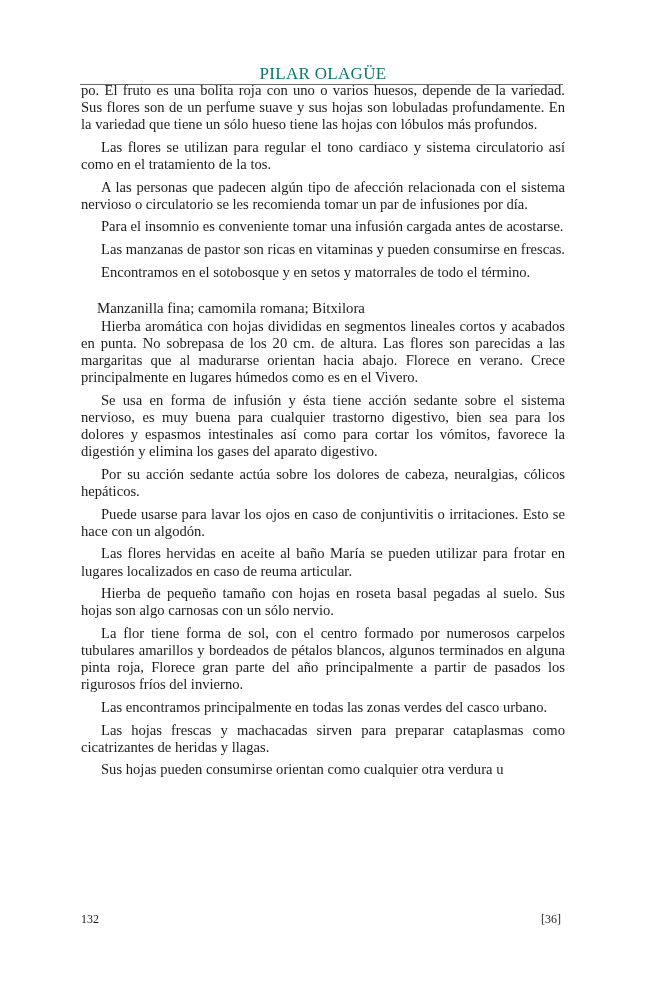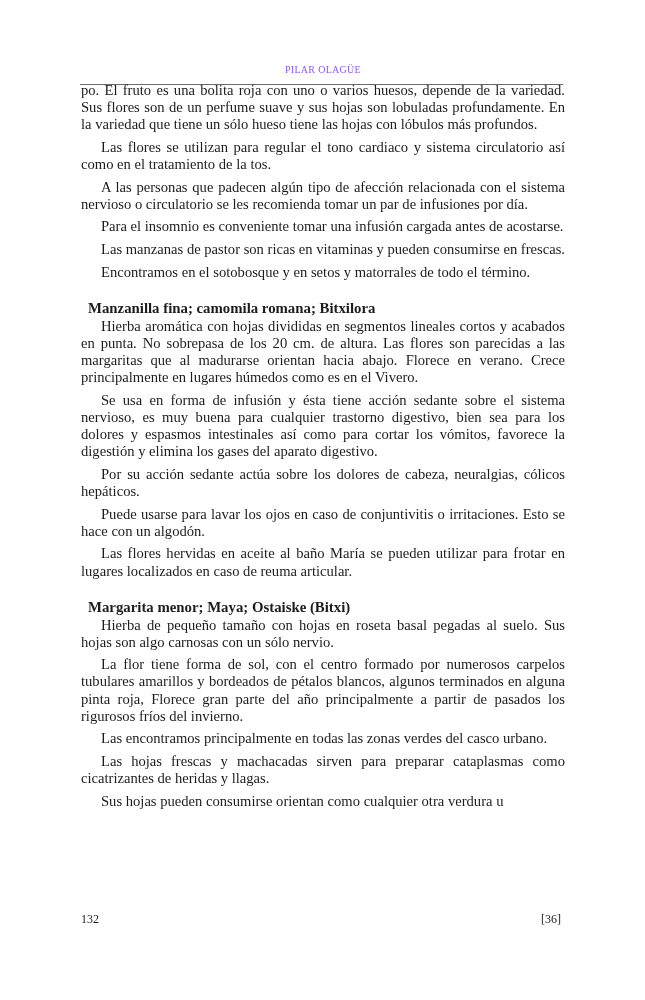--- a/index.html
+++ b/index.html
@@ -20,23 +20,23 @@
       left: 81px;
       top: 0;
       width: 484px;
     }
     .running-head {
       position: absolute;
       top: 64px;
       left: 0;
       width: 484px;
       text-align: center;
-      font-size: 10px;
+      font-size: 17px;
       letter-spacing: 0.3px;
-      color: #8b5cf6;
+      color: #0f766e;
     }
     .head-rule {
       position: absolute;
       top: 84px;
       left: -1px;
       width: 483px;
       height: 0;
       border-top: 1px solid #6a6a6a;
     }
     .body-text {
@@ -51,22 +51,22 @@
     }
     .body-text p {
       margin: 0 0 5.6px 0;
       text-indent: 20px;
     }
     .body-text p.no-indent {
       text-indent: 0;
     }
     .body-text h2 {
       font-size: 14.8px;
-      font-weight: bold;
-      margin: 19px 0 1px 7px;
+      font-weight: normal;
+      margin: 19px 0 1px 16px;
       line-height: 17px;
     }
     .folio {
       position: absolute;
       top: 912px;
       font-size: 12px;
       color: #1c1c1c;
     }
     .folio-left { left: 0; }
     .folio-right { right: 4px; }
@@ -87,21 +87,20 @@
     <p>Las manzanas de pastor son ricas en vitaminas y pueden consumirse en frescas.</p>
     <p>Encontramos en el sotobosque y en setos y matorrales de todo el térmi­no.</p>
 
     <h2>Manzanilla fina; camomila romana; Bitxilora</h2>
     <p>Hierba aromática con hojas divididas en segmentos lineales cortos y aca­bados en punta. No sobrepasa de los 20 cm. de altura. Las flores son pare­cidas a las margaritas que al madurarse orientan hacia abajo. Florece en ve­rano. Crece principalmente en lugares húmedos como es en el Vivero.</p>
     <p>Se usa en forma de infusión y ésta tiene acción sedante sobre el sistema nervioso, es muy buena para cualquier trastorno digestivo, bien sea para los dolores y espasmos intestinales así como para cortar los vómitos, favorece la digestión y elimina los gases del aparato digestivo.</p>
     <p>Por su acción sedante actúa sobre los dolores de cabeza, neuralgias, có­licos hepáticos.</p>
     <p>Puede usarse para lavar los ojos en caso de conjuntivitis o irritaciones. Esto se hace con un algodón.</p>
     <p>Las flores hervidas en aceite al baño María se pueden utilizar para fro­tar en lugares localizados en caso de reuma articular.</p>
 
-    <h2>Margarita menor; Maya; Ostaiske (Bitxi)</h2>
     <p>Hierba de pequeño tamaño con hojas en roseta basal pegadas al suelo. Sus hojas son algo carnosas con un sólo nervio.</p>
     <p>La flor tiene forma de sol, con el centro formado por numerosos carpe­los tubulares amarillos y bordeados de pétalos blancos, algunos terminados en alguna pinta roja, Florece gran parte del año principalmente a partir de pasados los rigurosos fríos del invierno.</p>
     <p>Las encontramos principalmente en todas las zonas verdes del casco ur­bano.</p>
     <p>Las hojas frescas y machacadas sirven para preparar cataplasmas como cicatrizantes de heridas y llagas.</p>
     <p>Sus hojas pueden consumirse orientan como cualquier otra verdura u</p>
   </div>
 
   <div class="folio folio-left">132</div>
   <div class="folio folio-right">[36]</div>
 </div>

